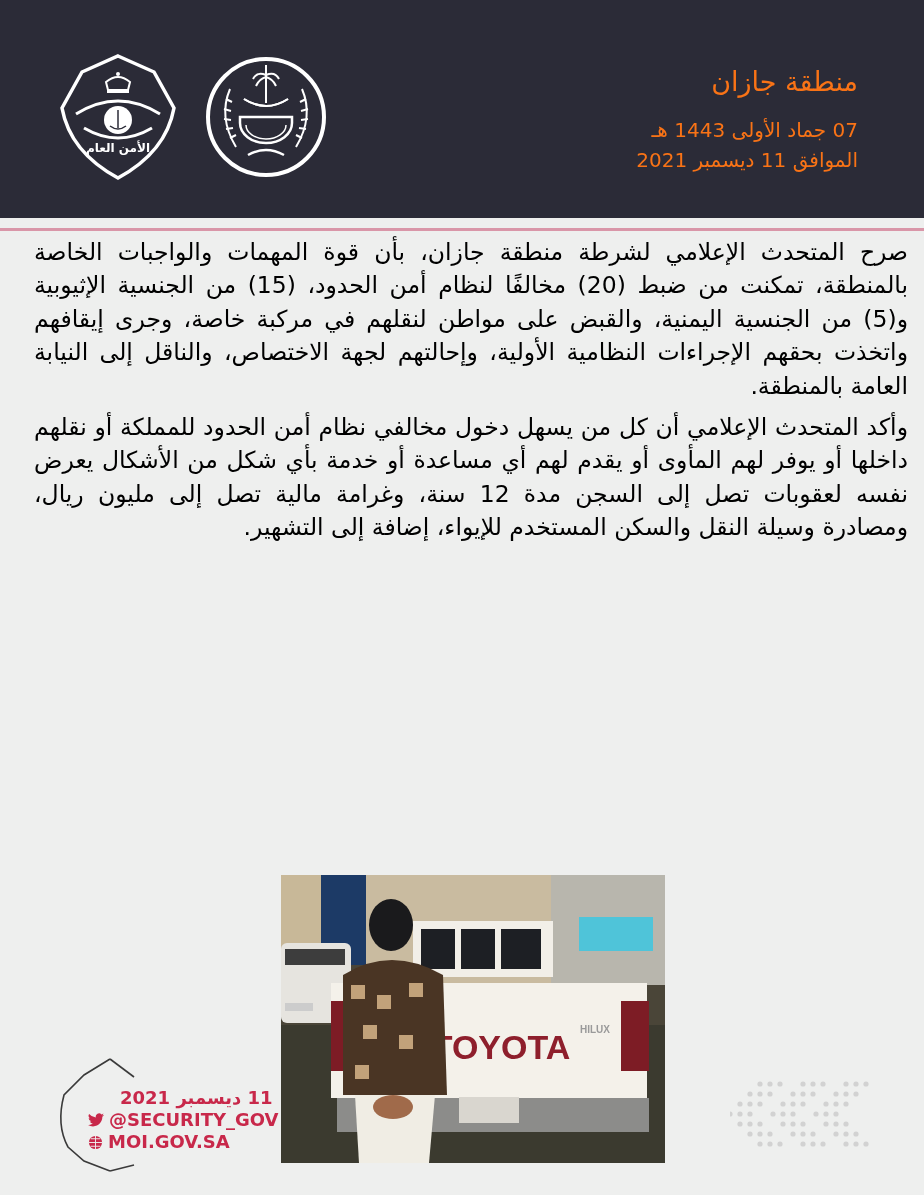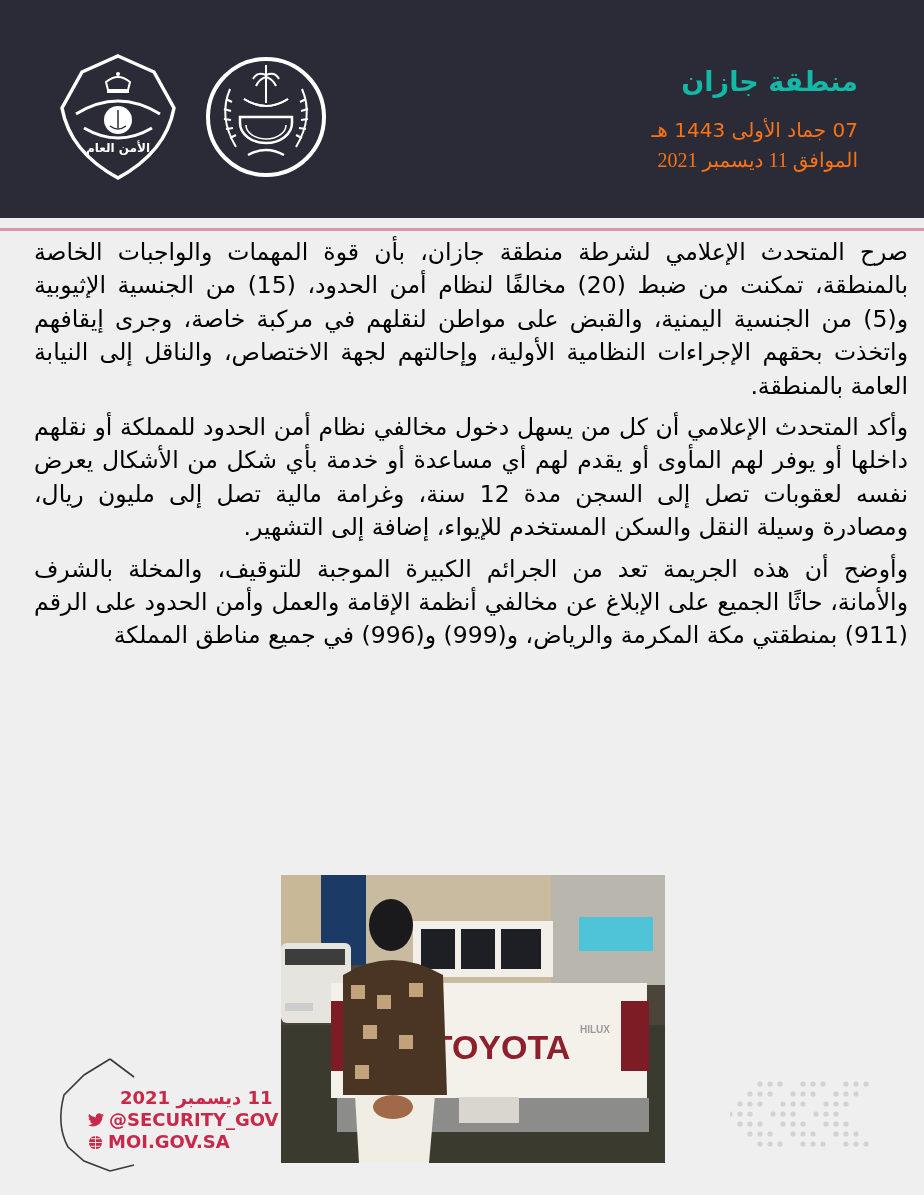--- a/index.html
+++ b/index.html
@@ -8,30 +8,30 @@
       background: #eeefee;
       font-family: "DejaVu Sans", sans-serif;
       position: relative;
     }
     .header {
       position: absolute; left: 0; top: 0; width: 924px; height: 218px;
       background: #2b2b37;
     }
     .header-title {
       position: absolute; right: 66px; top: 66px;
-      color: #14b8a6; font-size: 27px; font-weight: bold;
+      color: #f97316; font-size: 27px; font-weight: normal;
       direction: rtl; text-align: right; white-space: nowrap;
     }
     .header-date {
       position: absolute; right: 66px;
       color: #f97316; font-size: 20px;
       direction: rtl; text-align: center; white-space: nowrap;
     }
     .hijri { top: 118px; }
-    .greg { top: 148px; font-family: Liberation Serif, serif; }
+    .greg { top: 148px; }
     .emblem-moi {
       position: absolute; left: 204px; top: 55px; width: 124px; height: 124px;
     }
     .emblem-security {
       position: absolute; left: 56px; top: 52px; width: 124px; height: 130px;
     }
     .divider-line {
       position: absolute; left: 0; top: 228px; width: 924px; height: 3px;
       background: #d996a8;
     }
@@ -105,21 +105,20 @@
     <path d="M54 74 q8 6 16 0" stroke="#2b2b37" stroke-width="1.5" fill="none"></path>
     <text x="62" y="100" text-anchor="middle" fill="#fff" font-size="12" font-weight="bold" font-family="DejaVu Sans, sans-serif" direction="rtl">الأمن العام</text>
   </svg>
 </div>
 
 <div class="divider-line"></div>
 
 <div class="body-text">
   <p>صرح المتحدث الإعلامي لشرطة منطقة جازان، بأن قوة المهمات والواجبات الخاصة بالمنطقة، تمكنت من ضبط (20) مخالفًا لنظام أمن الحدود، (15) من الجنسية الإثيوبية و(5) من الجنسية اليمنية، والقبض على مواطن لنقلهم في مركبة خاصة، وجرى إيقافهم واتخذت بحقهم الإجراءات النظامية الأولية، وإحالتهم لجهة الاختصاص، والناقل إلى النيابة العامة بالمنطقة.</p>
   <p>وأكد المتحدث الإعلامي أن كل من يسهل دخول مخالفي نظام أمن الحدود للمملكة أو نقلهم داخلها أو يوفر لهم المأوى أو يقدم لهم أي مساعدة أو خدمة بأي شكل من الأشكال يعرض نفسه لعقوبات تصل إلى السجن مدة 12 سنة، وغرامة مالية تصل إلى مليون ريال، ومصادرة وسيلة النقل والسكن المستخدم للإيواء، إضافة إلى التشهير.</p>
-  <p>وأوضح أن هذه الجريمة تعد من الجرائم الكبيرة الموجبة للتوقيف، والمخلة بالشرف والأمانة، حاثًا الجميع على الإبلاغ عن مخالفي أنظمة الإقامة والعمل وأمن الحدود على الرقم (911) بمنطقتي مكة المكرمة والرياض، و(999) و(996) في جميع مناطق المملكة</p>
 </div>
 
 <div class="photo">
   <svg width="384" height="288" viewBox="0 0 384 288">
 
     <rect x="0" y="0" width="384" height="288" fill="#4a4538"></rect>
     <rect x="0" y="0" width="85" height="90" fill="#1c3a66"></rect>
     <rect x="85" y="0" width="300" height="110" fill="#c9bba0"></rect>
     <rect x="270" y="0" width="114" height="110" fill="#b8b6ad"></rect>
     <rect x="298" y="42" width="74" height="34" fill="#4fc4d9"></rect>

